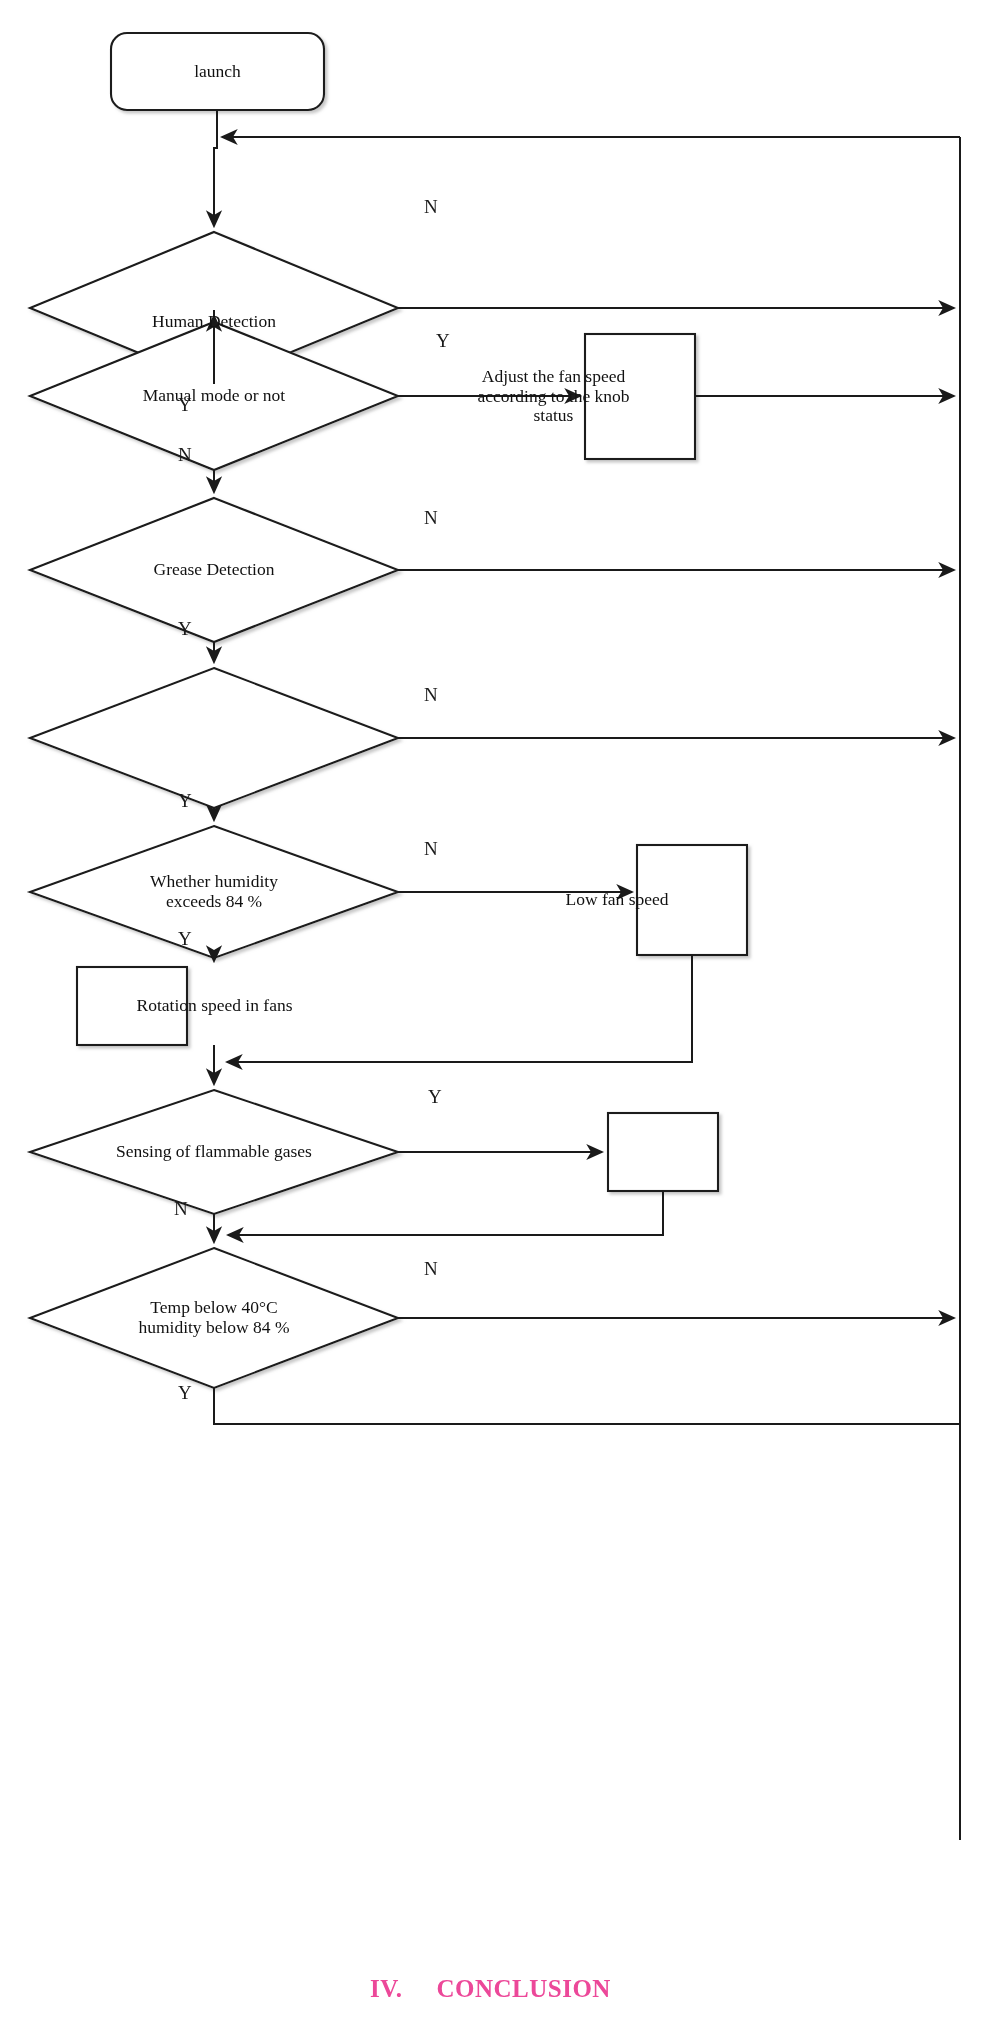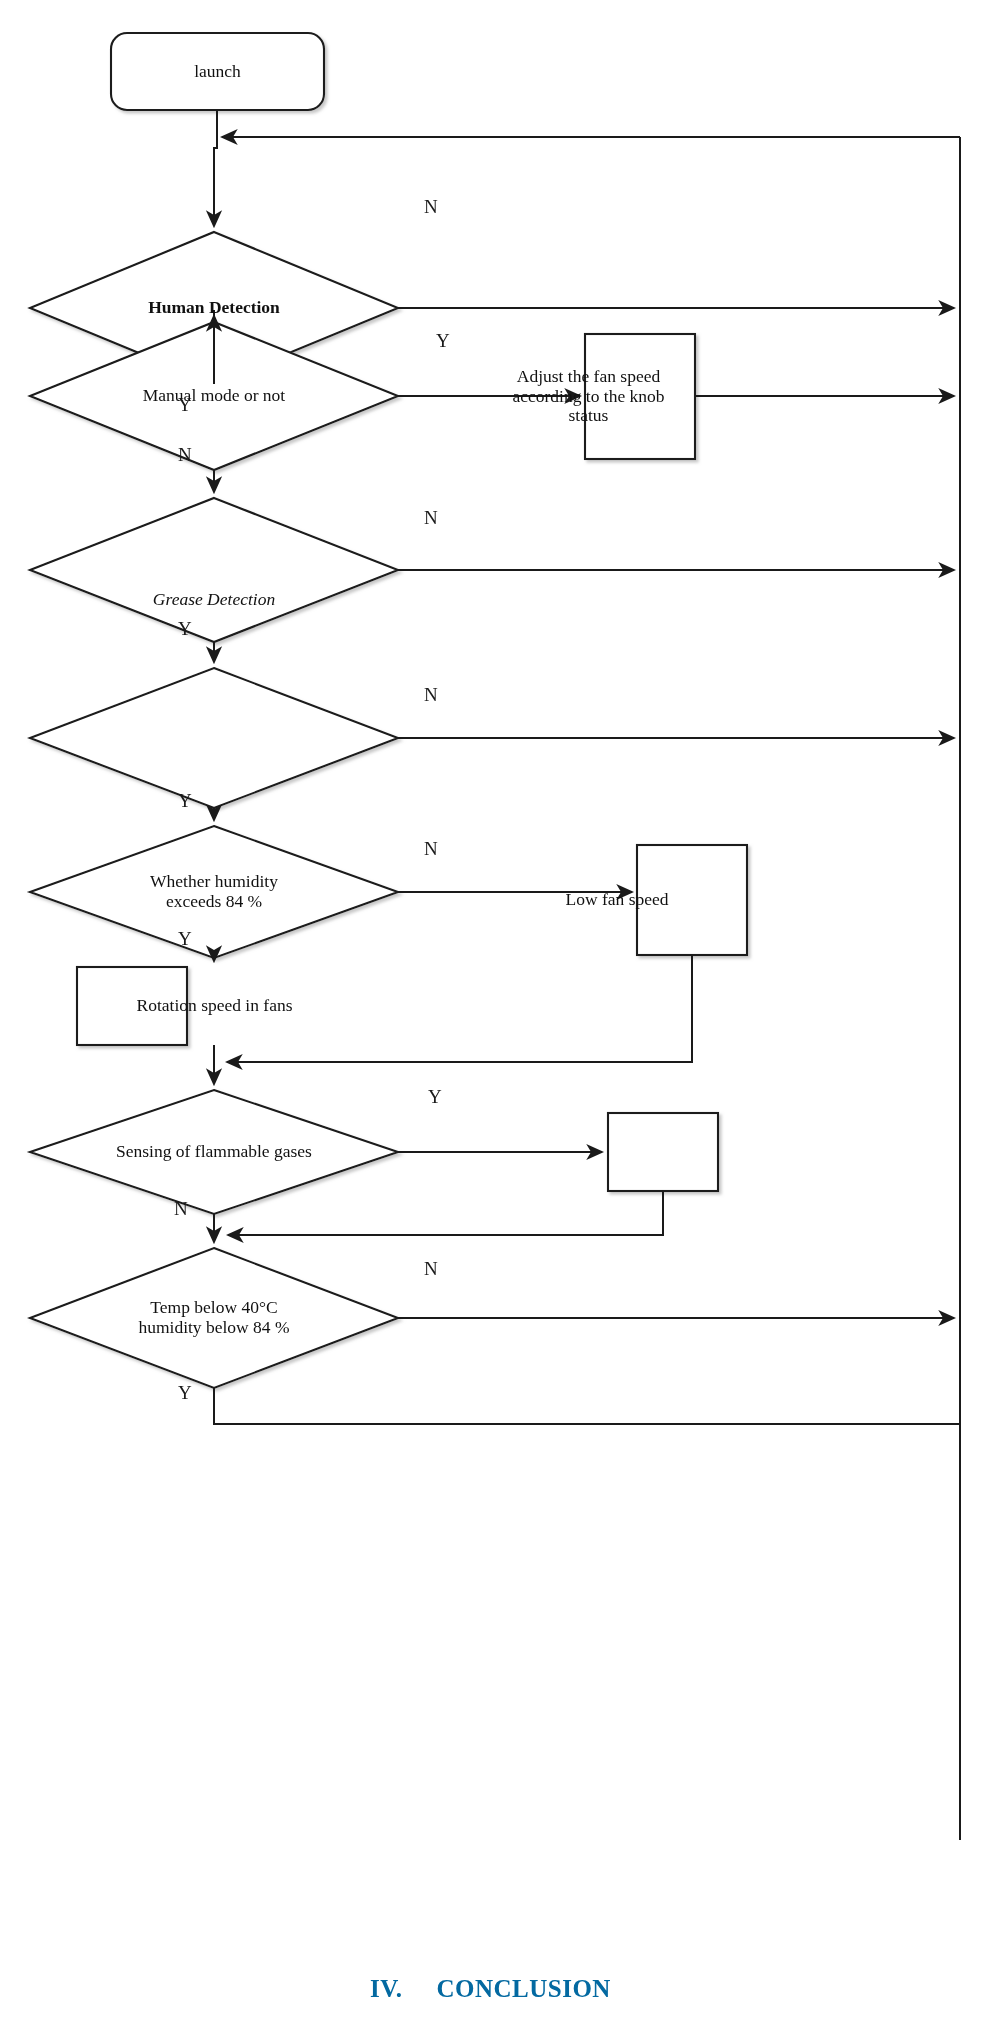--- a/index.html
+++ b/index.html
@@ -116,36 +116,36 @@
       <path d="M 214 1388 L 214 1424 L 960 1424"></path>
     </g>
 
     <g stroke="#1a1a1a" fill="none" stroke-width="3.2">
       <path d="M 214 384 L 214 314" transform="translate(0,0)" opacity="0"></path>
     </g>
   </svg>
 
   <div class="shape-text" style="left:111px;top:33px;width:213px;height:77px;">launch</div>
 
-  <div class="shape-text" style="left:64px;top:288px;width:300px;height:40px;font-weight:bold;">Human Detection</div>
+  <div class="shape-text" style="left:64px;top:302px;width:300px;height:40px;">Human Detection</div>
 
   <div class="shape-text" style="left:64px;top:376px;width:300px;height:40px;">Manual mode or not</div>
 
-  <div class="shape-text" style="left:64px;top:580px;width:300px;height:40px;font-style:italic;">Grease Detection</div>
+  <div class="shape-text" style="left:64px;top:550px;width:300px;height:40px;">Grease Detection</div>
 
 
   <div class="shape-text" style="left:68px;top:862px;width:292px;height:60px;">Whether humidity
 exceeds 84 %</div>
 
   <div class="shape-text" style="left:44px;top:1132px;width:340px;height:40px;">Sensing of flammable gases</div>
 
   <div class="shape-text" style="left:68px;top:1288px;width:292px;height:60px;">Temp below 40°C
 humidity below 84 %</div>
 
-  <div class="shape-text" style="left:471px;top:334px;width:235px;height:125px;">Adjust the fan speed
+  <div class="shape-text" style="left:436px;top:334px;width:235px;height:125px;">Adjust the fan speed
 according to the knob
 status</div>
 
   <div class="shape-text" style="left:487px;top:845px;width:260px;height:110px;">Low fan speed</div>
 
   <div class="shape-text" style="left:77px;top:967px;width:275px;height:78px;">Rotation speed in fans</div>
 
 
   <div class="edge-label" style="left:424px;top:196px;">N</div>
   <div class="edge-label" style="left:178px;top:394px;">Y</div>
@@ -163,15 +163,15 @@
   <div class="edge-label" style="left:178px;top:928px;">Y</div>
 
   <div class="edge-label" style="left:428px;top:1086px;">Y</div>
   <div class="edge-label" style="left:174px;top:1198px;">N</div>
 
   <div class="edge-label" style="left:424px;top:1258px;">N</div>
   <div class="edge-label" style="left:178px;top:1382px;">Y</div>
 
 </div>
 
-<div id="conclusion-heading" style="color: #0369a1;">
+<div id="conclusion-heading" style="color: #ec4899;">
   <span class="num">IV.</span><span>CONCLUSION</span>
 </div>
 
 </body></html>

